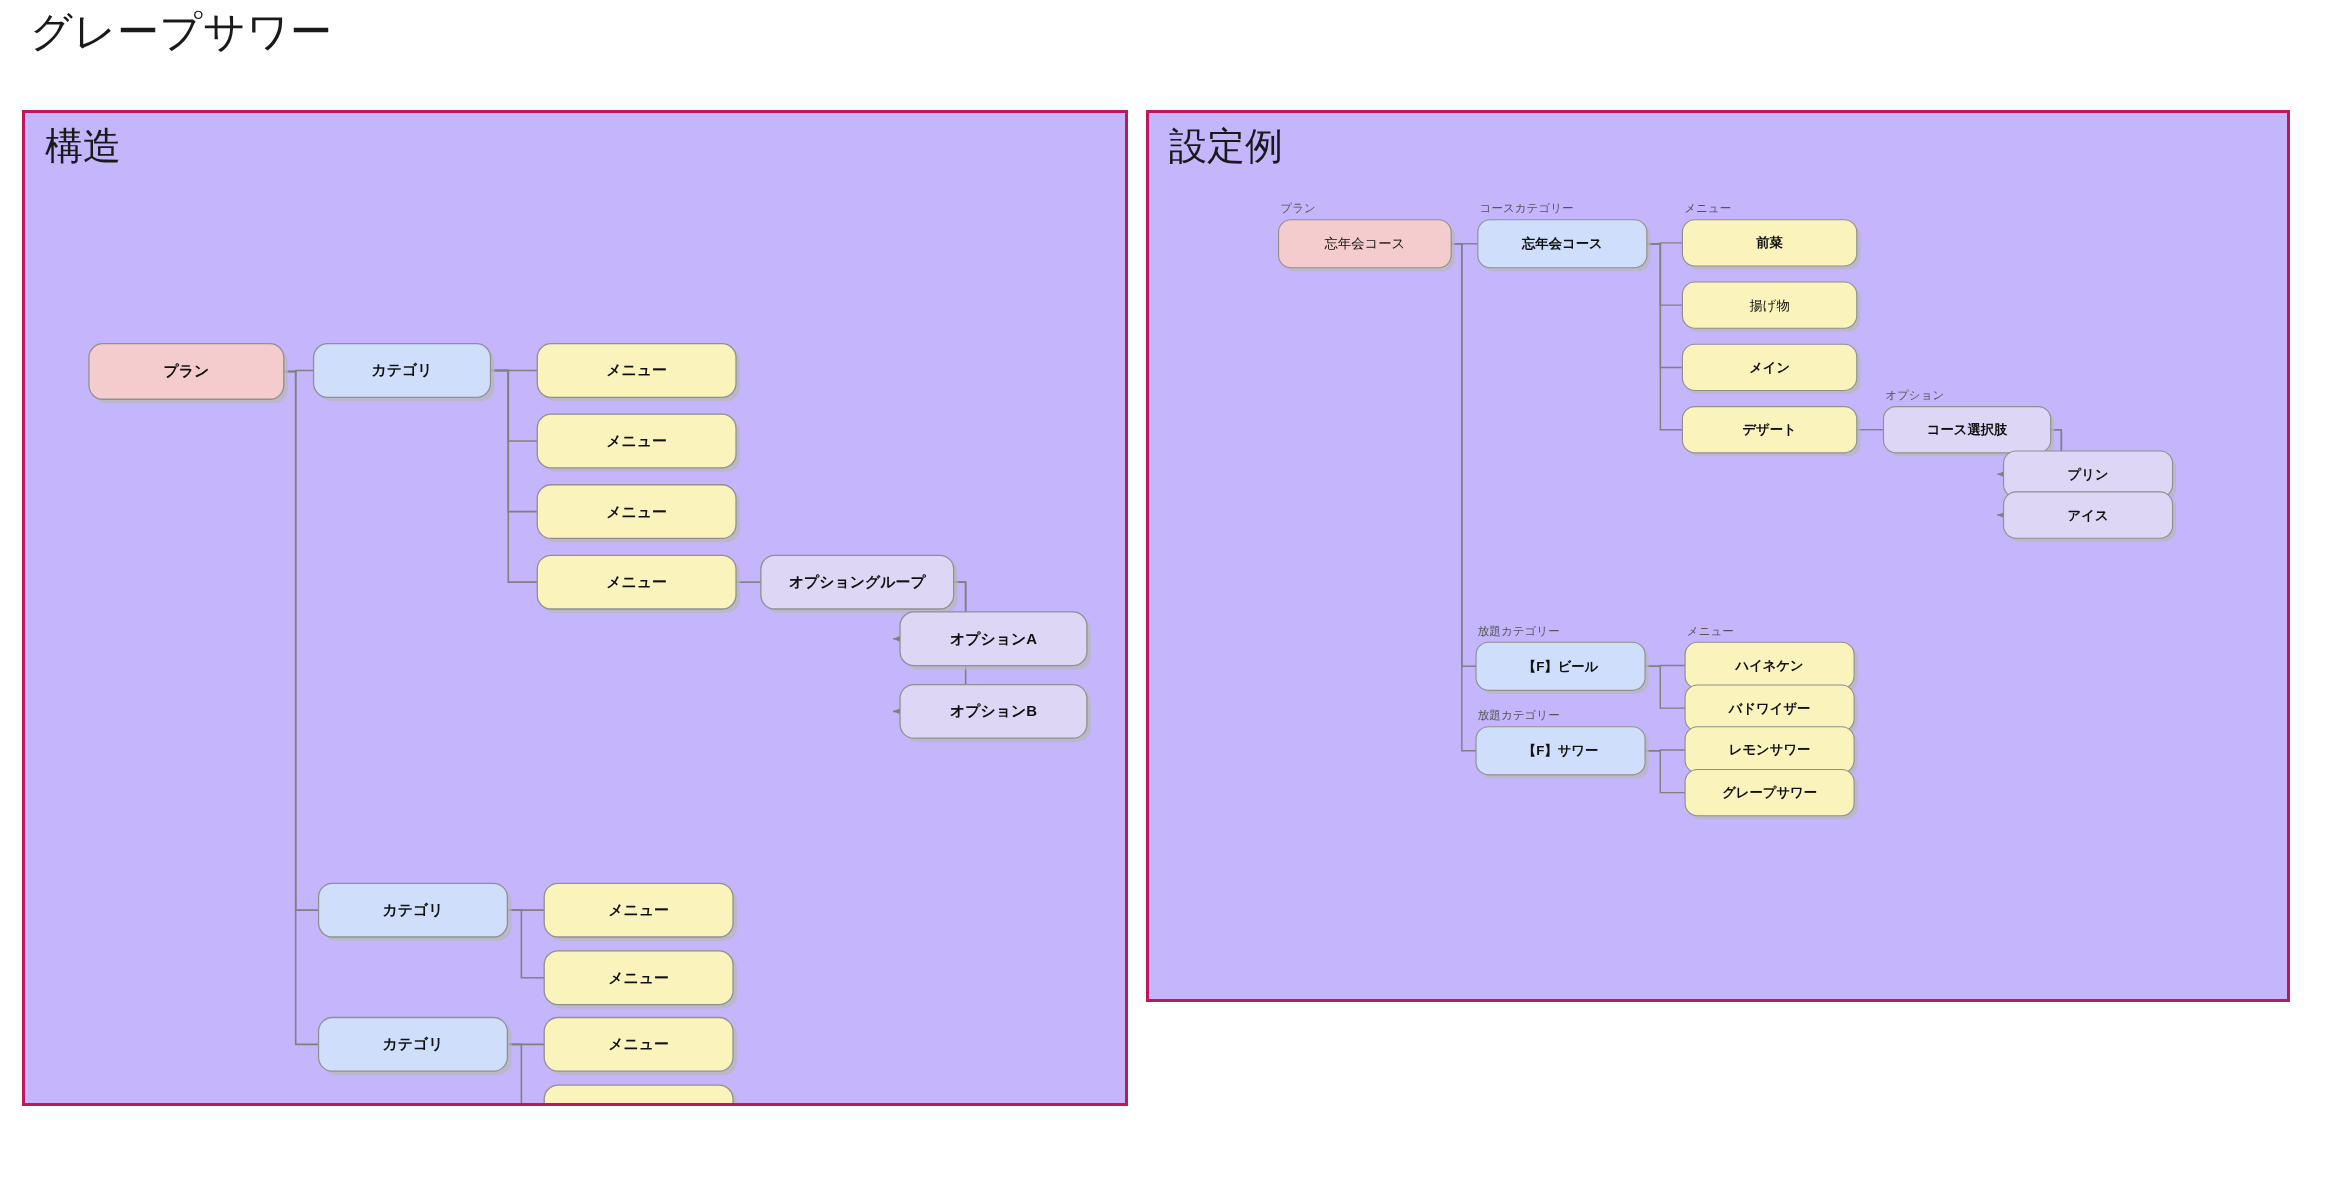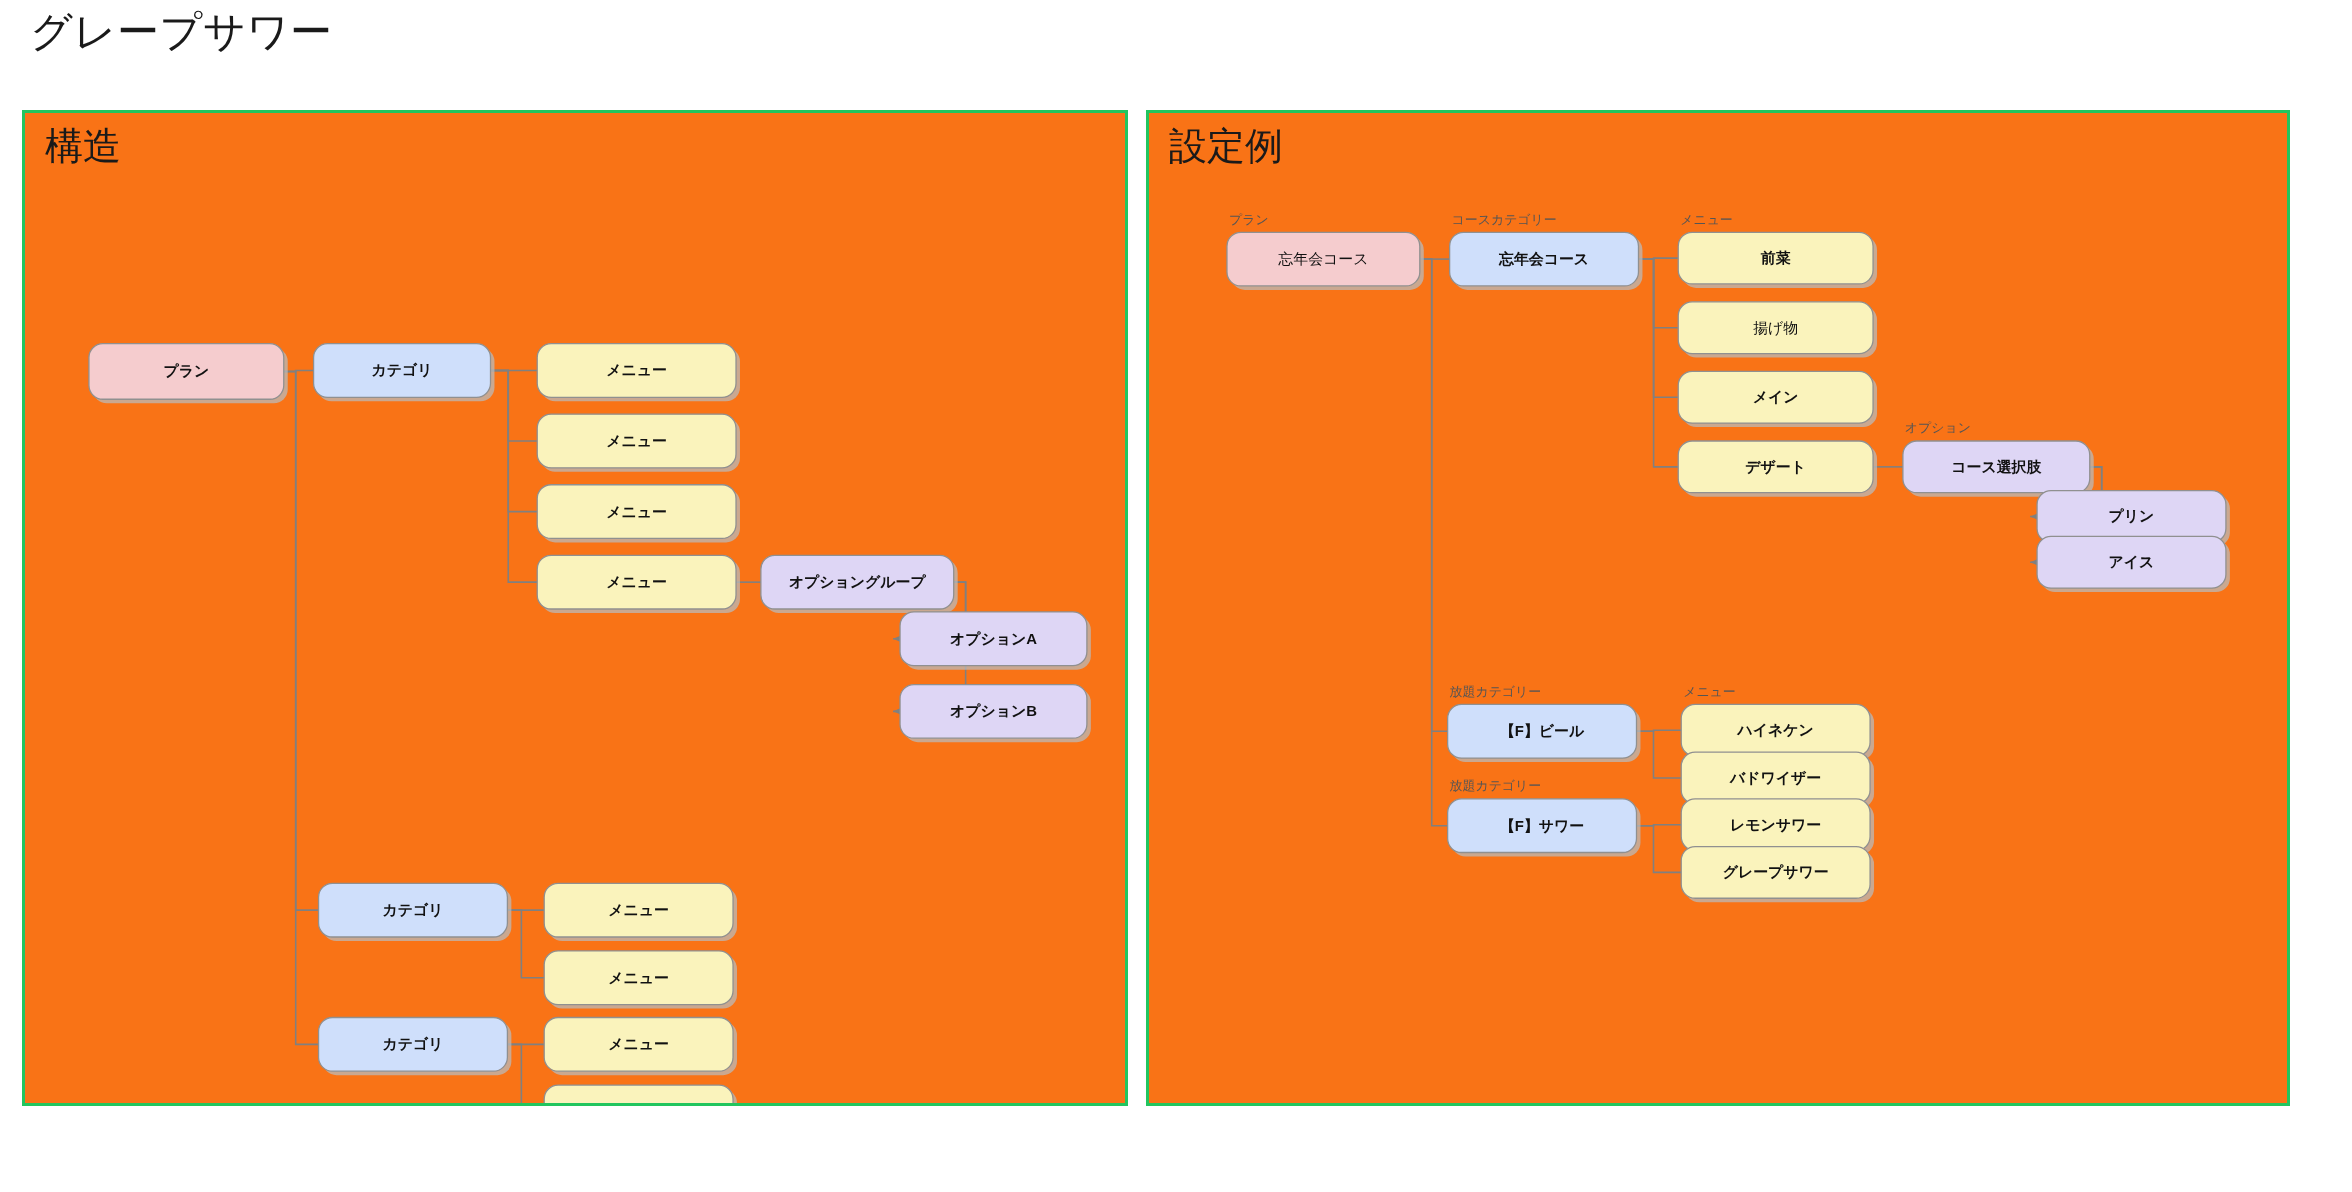--- a/index.html
+++ b/index.html
@@ -19,26 +19,26 @@
     left: 30px;
     top: 4px;
     font-size: 42px;
     color: #1a1a1a;
     font-weight: 400;
     letter-spacing: 0.5px;
     white-space: nowrap;
   }
   .panel {
     position: absolute;
-    background: #f97316;
-    border: 3px solid #22c55e;
+    background: #c4b5fd;
+    border: 3px solid #be185d;
     box-sizing: border-box;
   }
   #panel-structure { left: 22px;  top: 110px; width: 1106px; height: 996px; }
-  #panel-example   { left: 1146px; top: 110px; width: 1144px; height: 996px; }
+  #panel-example   { left: 1146px; top: 110px; width: 1144px; height: 892px; }
   .panel-title {
     position: absolute;
     left: 20px;
     top: 8px;
     font-size: 38px;
     color: #1a1a1a;
     font-weight: 400;
     white-space: nowrap;
   }
   .diagram {

